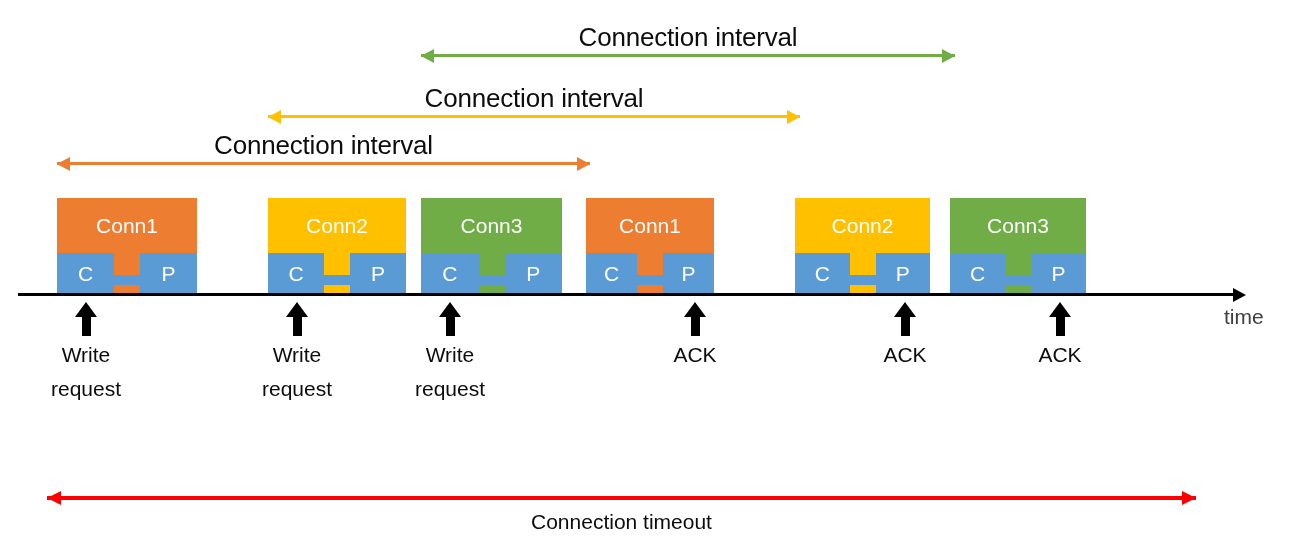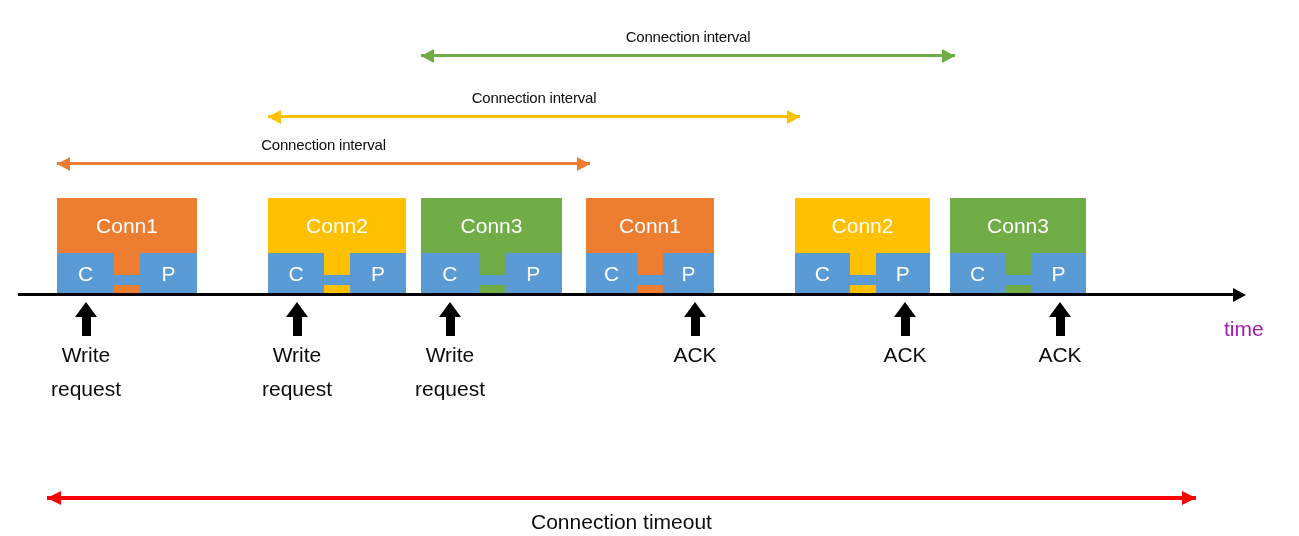--- a/index.html
+++ b/index.html
@@ -14,21 +14,21 @@
     background:#ffffff;
     overflow:hidden;
   }
 
   
   .interval-group{position:absolute;}
   .interval-label{
     position:absolute;
     left:0; right:0;
     text-align:center;
-    font-size:15px;
+    font-size:26px;
     color:#0d0d0d;
     letter-spacing:-0.2px;
     white-space:nowrap;
     line-height:24px;
   }
   .arrow-line{
     position:absolute;
     left:0; right:0;
     height:3px;
   }
@@ -93,23 +93,22 @@
   #axis-head{
     position:absolute;
     width:0;height:0;
     border-top:7px solid transparent;
     border-bottom:7px solid transparent;
     border-left:13px solid #000000;
   }
   #axis-label{
     position:absolute;
     font-size:21px;
-    color:#a21caf;
+    color:#404040;
     white-space:nowrap;
-    margin-top:12px;
   }
 
   
   .event{position:absolute;}
   .ev-shaft{
     position:absolute;
     background:#000000;
     width:9px;
     left:50%;
     margin-left:-4.5px;

